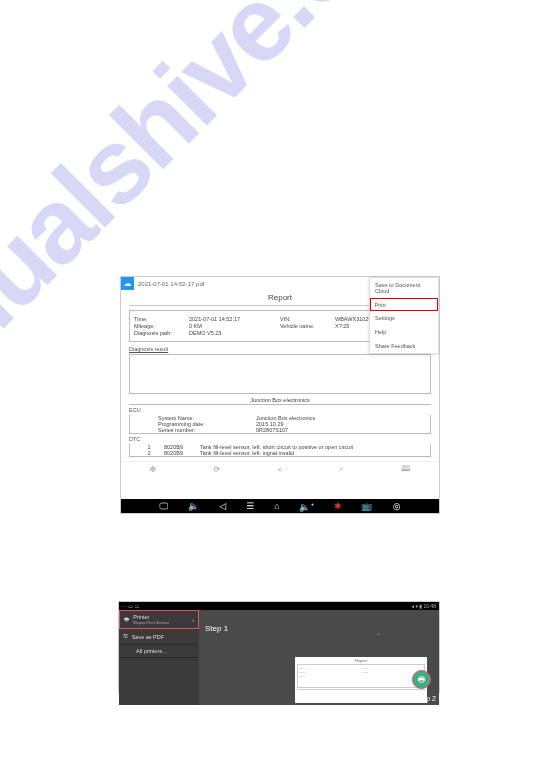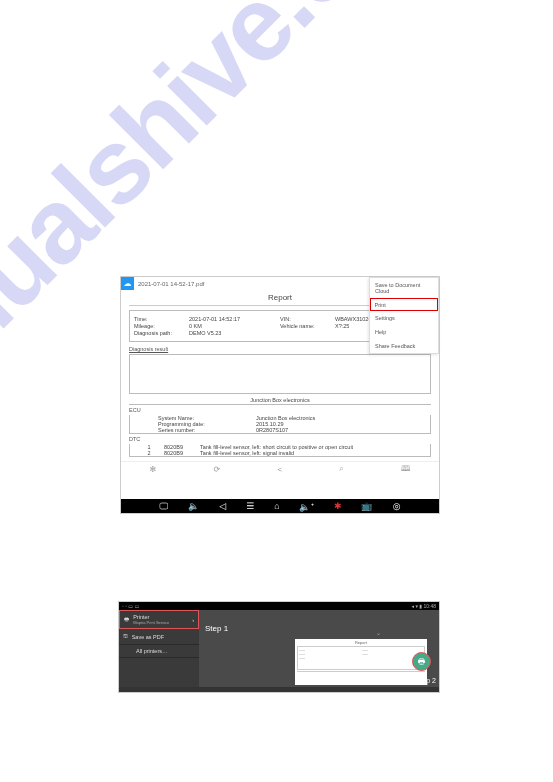--- a/index.html
+++ b/index.html
@@ -27,21 +27,21 @@
 .tr .c1{flex:0 0 98px;text-align:left;padding-left:24px}
 .tr .c2{flex:1}
 .dtc .c1{flex:0 0 30px;padding-left:0;text-align:center}
 .dtc .c2{flex:0 0 36px}
 .dtc .c3{flex:1}
 .ibar{display:flex;justify-content:space-around;align-items:center;height:14px;border-top:1px solid #eee;font-size:8px;color:#999;margin-top:4px}
 .sysbar{position:absolute;bottom:0;left:0;right:0;height:14px;background:#000;display:flex;justify-content:center;align-items:center;gap:20px;color:#fff;font-size:9px}
 .sysbar .bt{color:#d33}
 .shot2{left:118px;top:601px;width:320px;height:90px;background:#333}
 .topbar{height:8px;background:#000;display:flex;align-items:center;justify-content:space-between;padding:0 3px;color:#aaa;font-size:5px}
-.pbody{display:flex;height:77px}
+.pbody{display:flex;height:95px}
 .pmenu{width:80px;background:#3a3a3a;color:#ddd;font-size:5.5px}
 .pmenu .r{display:flex;align-items:center;padding:3px 4px;border-bottom:1px solid #2a2a2a;gap:4px}
 .pmenu .phl{border:1px solid #d55}
 .parea{flex:1;background:#4a4a4a;position:relative}
 .step1{position:absolute;left:6px;top:14px;color:#fff;font-size:8px}
 .step2{position:absolute;right:3px;bottom:3px;color:#fff;font-size:7px}
 .fab{position:absolute;right:8px;bottom:16px;width:17px;height:17px;border-radius:50%;background:#4a8;border:1.5px solid #d55;display:flex;align-items:center;justify-content:center;color:#fff;font-size:8px}
 .preview{position:absolute;left:96px;bottom:2px;width:130px;height:44px;background:#fff;padding:1px}
 .ptitle{text-align:center;font-size:4px;color:#666}
 .pbox{border:0.5px solid #ccc;height:22px;margin:1px;display:flex}

